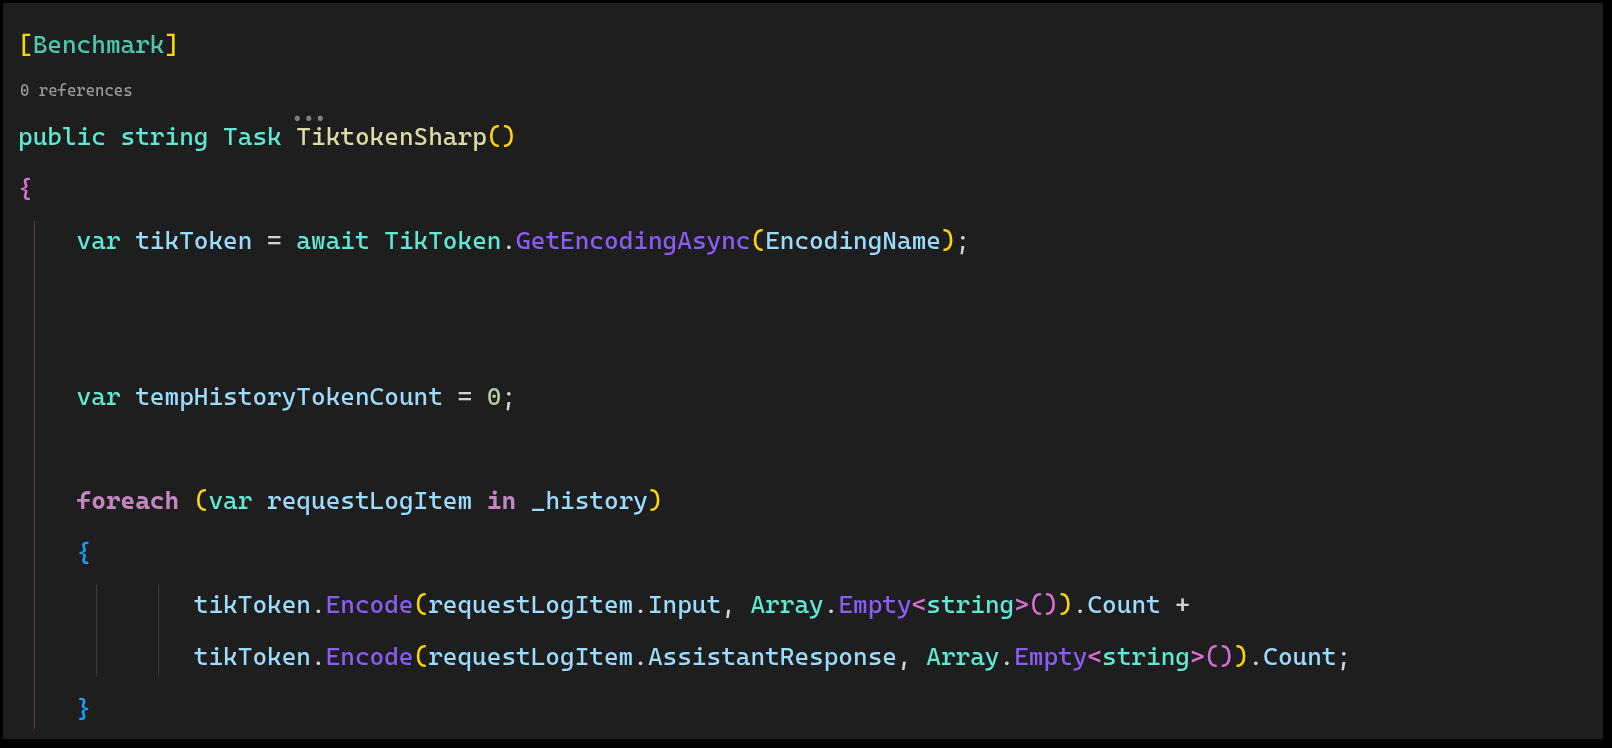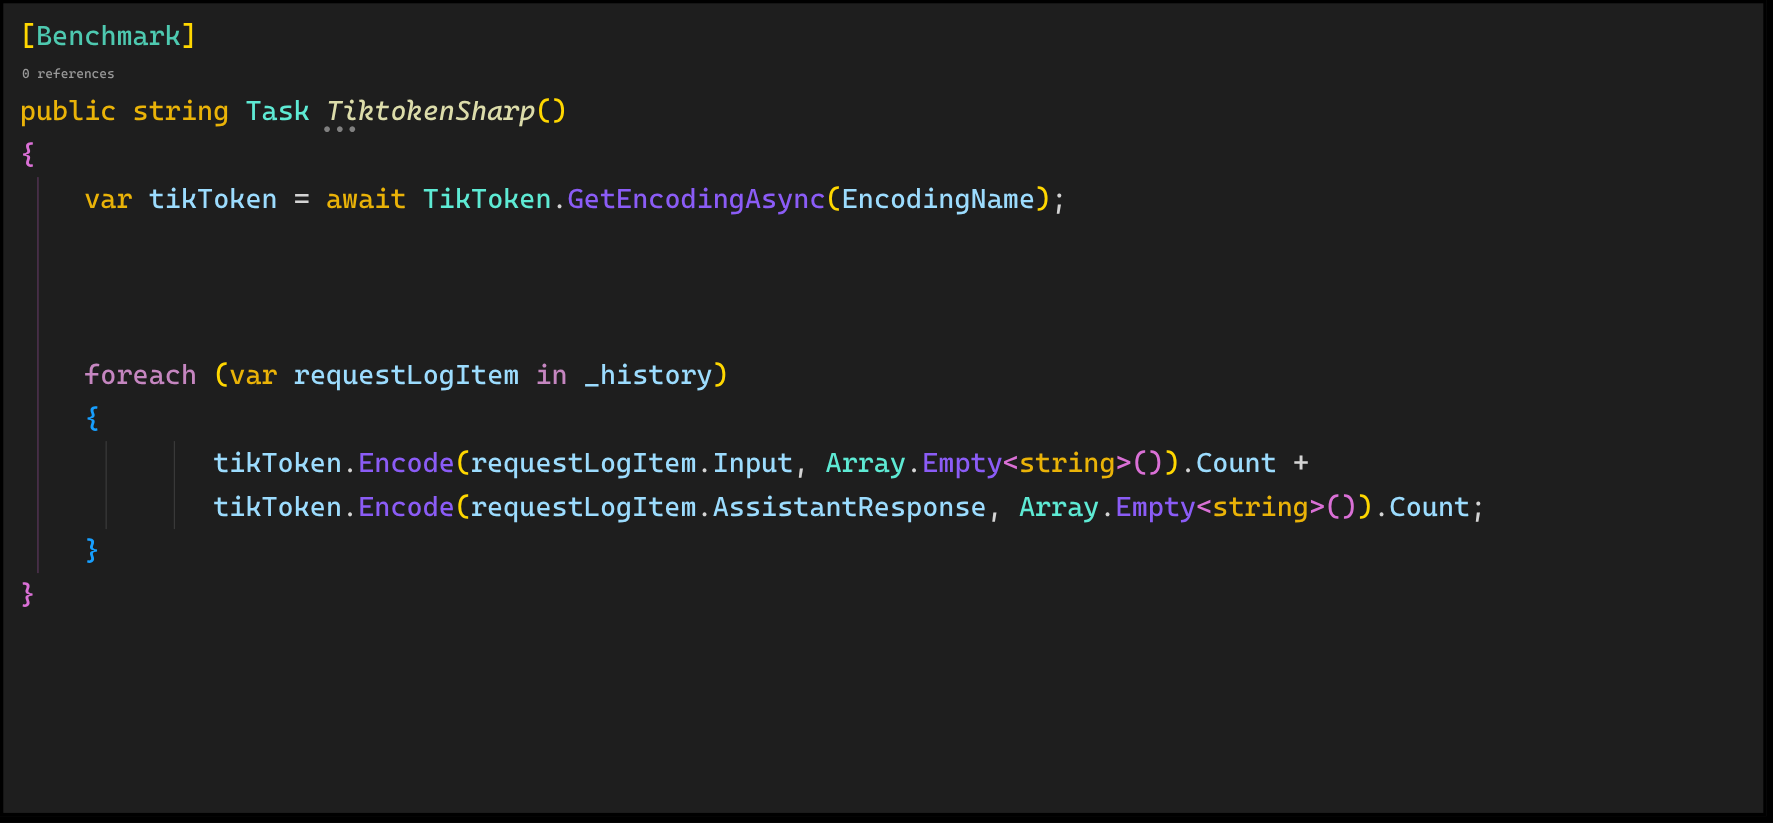--- a/index.html
+++ b/index.html
@@ -20,47 +20,48 @@
     font-family: "Cascadia Code", "Cascadia Mono", Consolas, "Menlo", monospace;
     font-size: 25px;
     line-height: 40px;
     padding: 10px 0 0 15px;
     position: relative;
     color: #d4d4d4;
   }
   .line {
     white-space: pre;
     position: relative;
+    margin-top: 12px;
   }
   .codelens {
-    font-size: 12px;
+    font-size: 16px;
     color: #999999;
     line-height: 28px;
     padding-left: 2px;
   }
   .guide {
     position: absolute;
     width: 1px;
     top: 0;
     bottom: 0;
   }
   .guide1 { left: 16px; background: rgba(106,61,106,0.9); }
   .guide2 { left: 78px; background: rgba(64,64,64,0.9); }
   .guide3 { left: 140px; background: rgba(64,64,64,0.9); }
   .body-block { position: relative; }
 
   
   .tk-attr      { color: #4ec9b0; }
   .tk-bracket-y { color: #ffd700; }
   .tk-bracket-p { color: #da70d6; }
   .tk-bracket-b { color: #179fff; }
-  .tk-keyword   { color: #eab308; }
-  .tk-control   { color: #c586c0; }
+  .tk-keyword   { color: #5eead4; }
+  .tk-control   { color: #c586c0; font-weight: bold; }
   .tk-type      { color: #5eead4; }
-  .tk-funcdef   { color: #dcdcaa; font-style: italic; }
+  .tk-funcdef   { color: #dcdcaa; }
   .tk-func      { color: #8b5cf6; }
   .tk-ident     { color: #9cdcfe; }
   .tk-num       { color: #b5cea8; }
   .tk-punc      { color: #d4d4d4; }
   .tk-op        { color: #d4d4d4; }
 
   .hint-dots {
     position: absolute;
     color: #808080;
     font-size: 18px;
@@ -88,20 +89,21 @@
   <div class="body-block">
     <div class="guide guide1"></div>
 
     <div class="line">    <span class="tk-keyword">var</span> <span class="tk-ident">tikToken</span> <span class="tk-op">=</span> <span class="tk-keyword">await</span> <span class="tk-type">TikToken</span><span class="tk-punc">.</span><span class="tk-func">GetEncodingAsync</span><span class="tk-bracket-y">(</span><span class="tk-ident">EncodingName</span><span class="tk-bracket-y">)</span><span class="tk-punc">;</span></div>
 
     <div class="line"> </div>
 
 
     <div class="line"> </div>
 
+    <div class="line">    <span class="tk-keyword">var</span> <span class="tk-ident">tempHistoryTokenCount</span> <span class="tk-op">=</span> <span class="tk-num">0</span><span class="tk-punc">;</span></div>
 
     <div class="line"> </div>
 
     <div class="line">    <span class="tk-control">foreach</span> <span class="tk-bracket-y">(</span><span class="tk-keyword">var</span> <span class="tk-ident">requestLogItem</span> <span class="tk-control">in</span> <span class="tk-ident">_history</span><span class="tk-bracket-y">)</span></div>
 
     <div class="line">    <span class="tk-bracket-b">{</span></div>
 
     <div class="body-block">
       <div class="guide guide2"></div>
 

